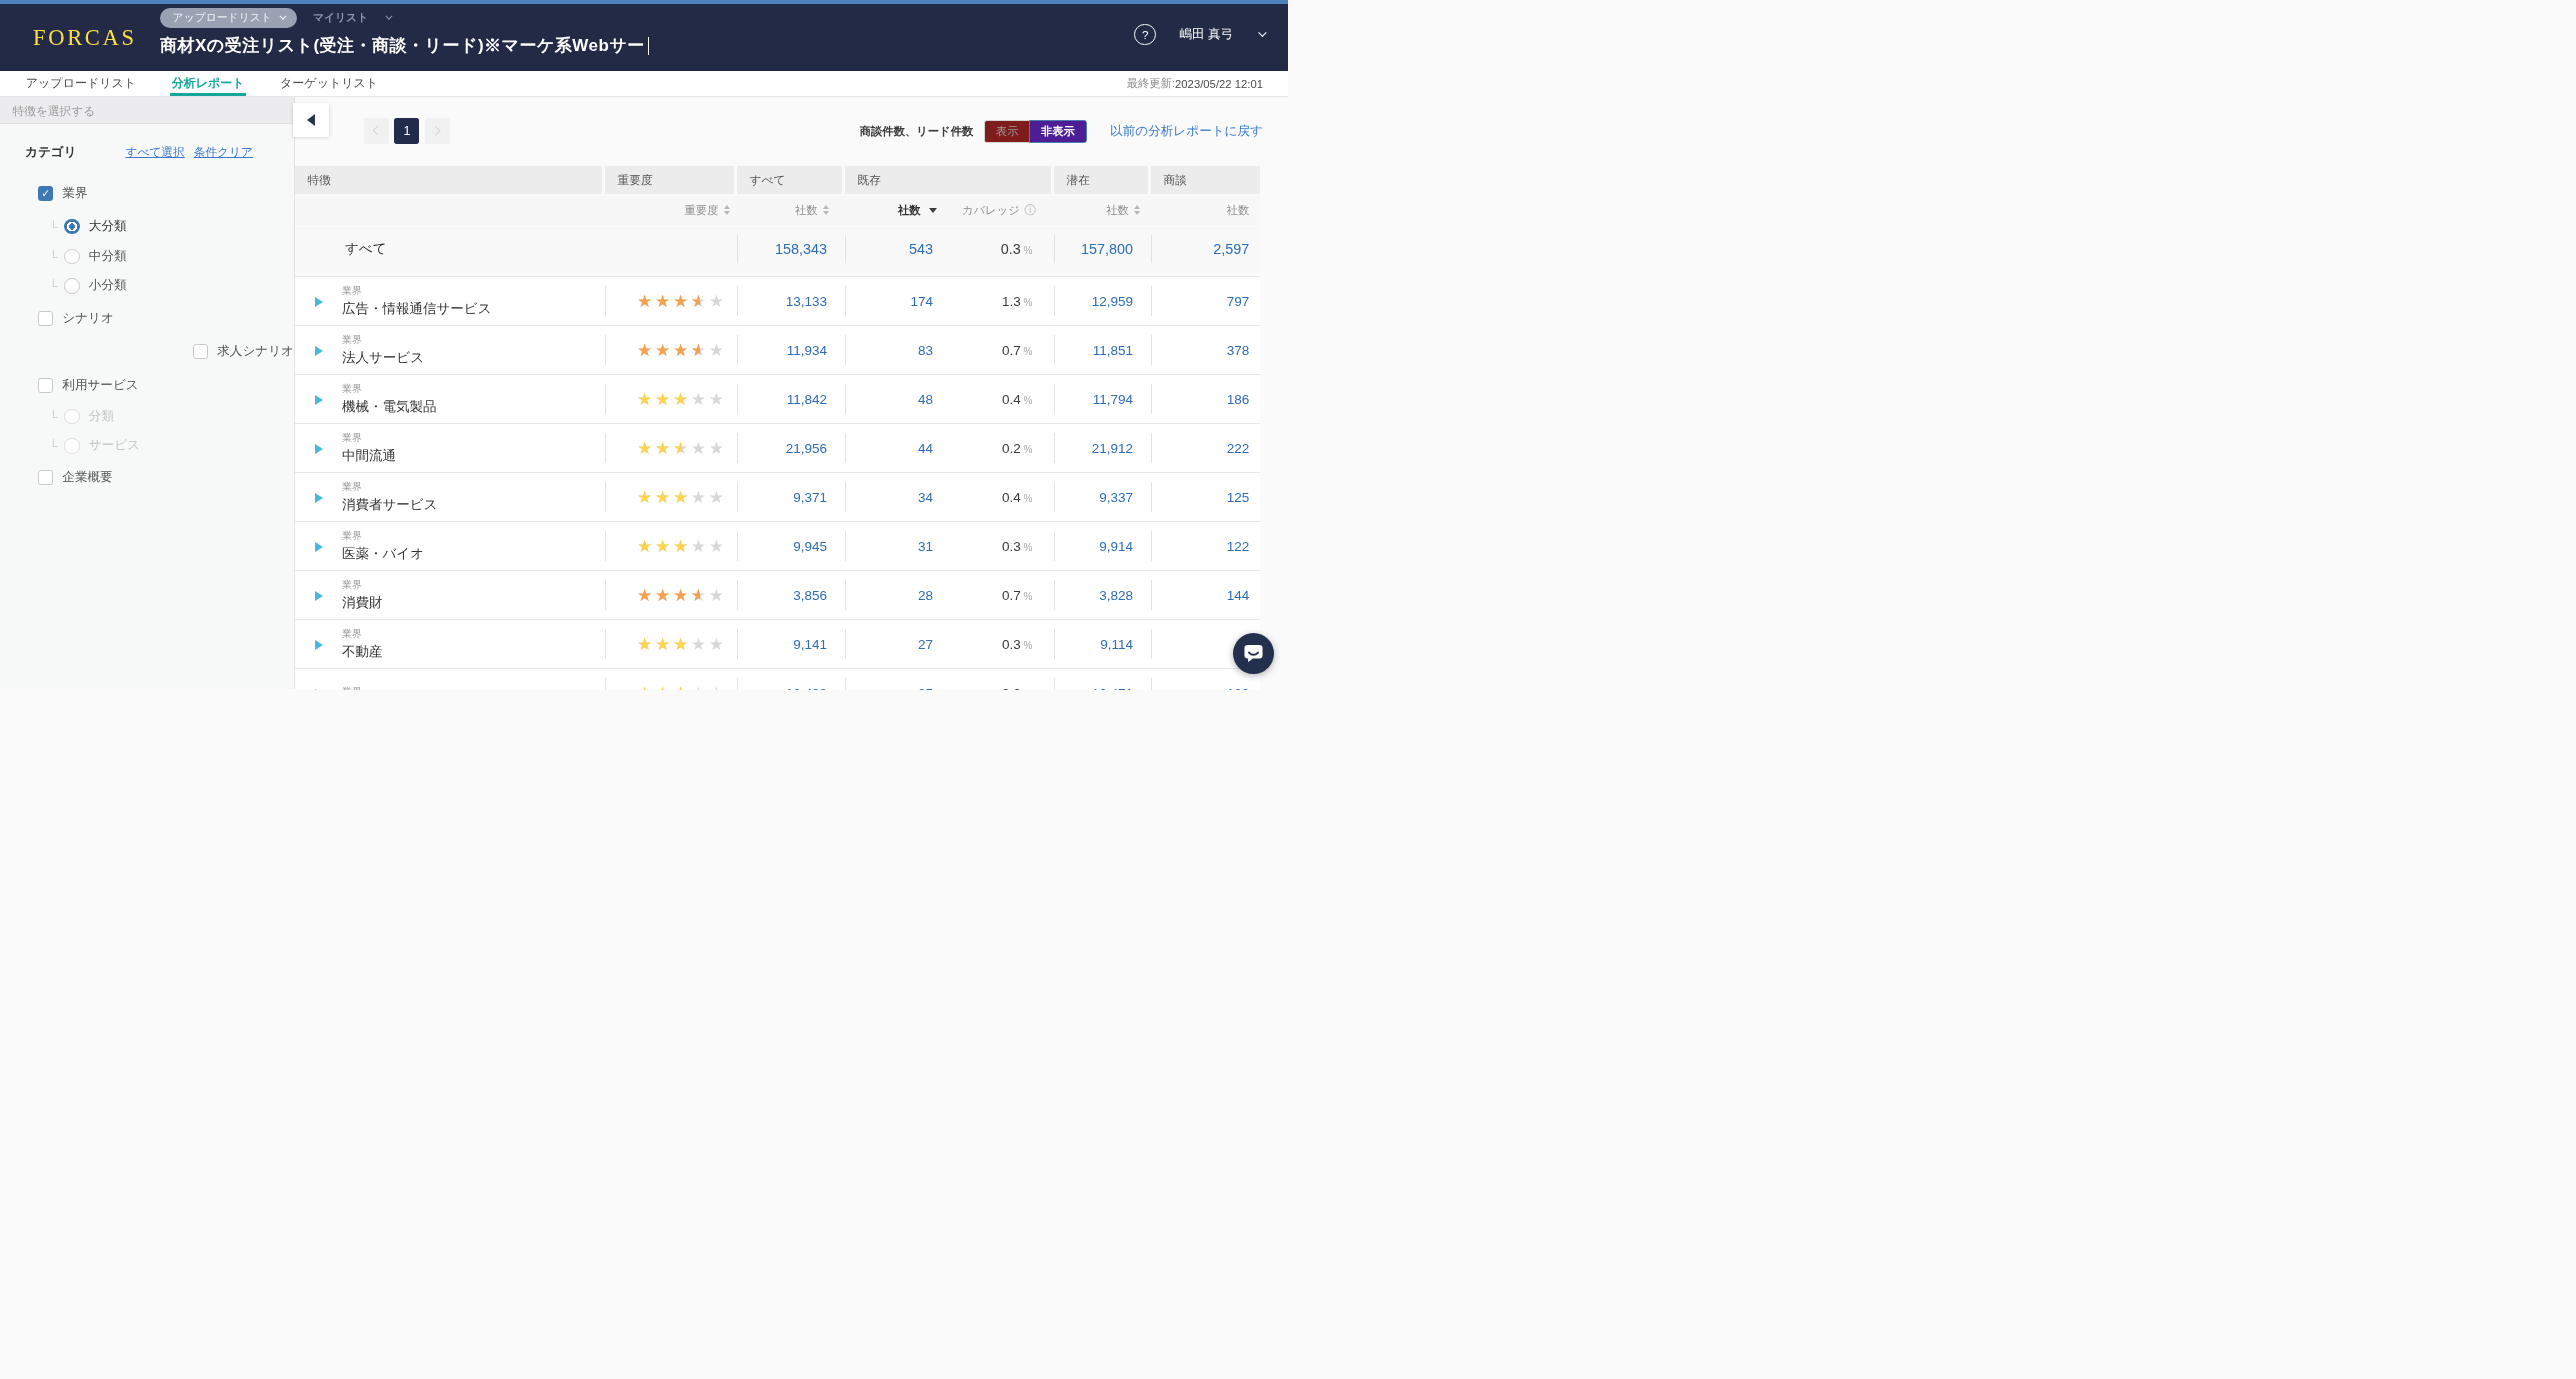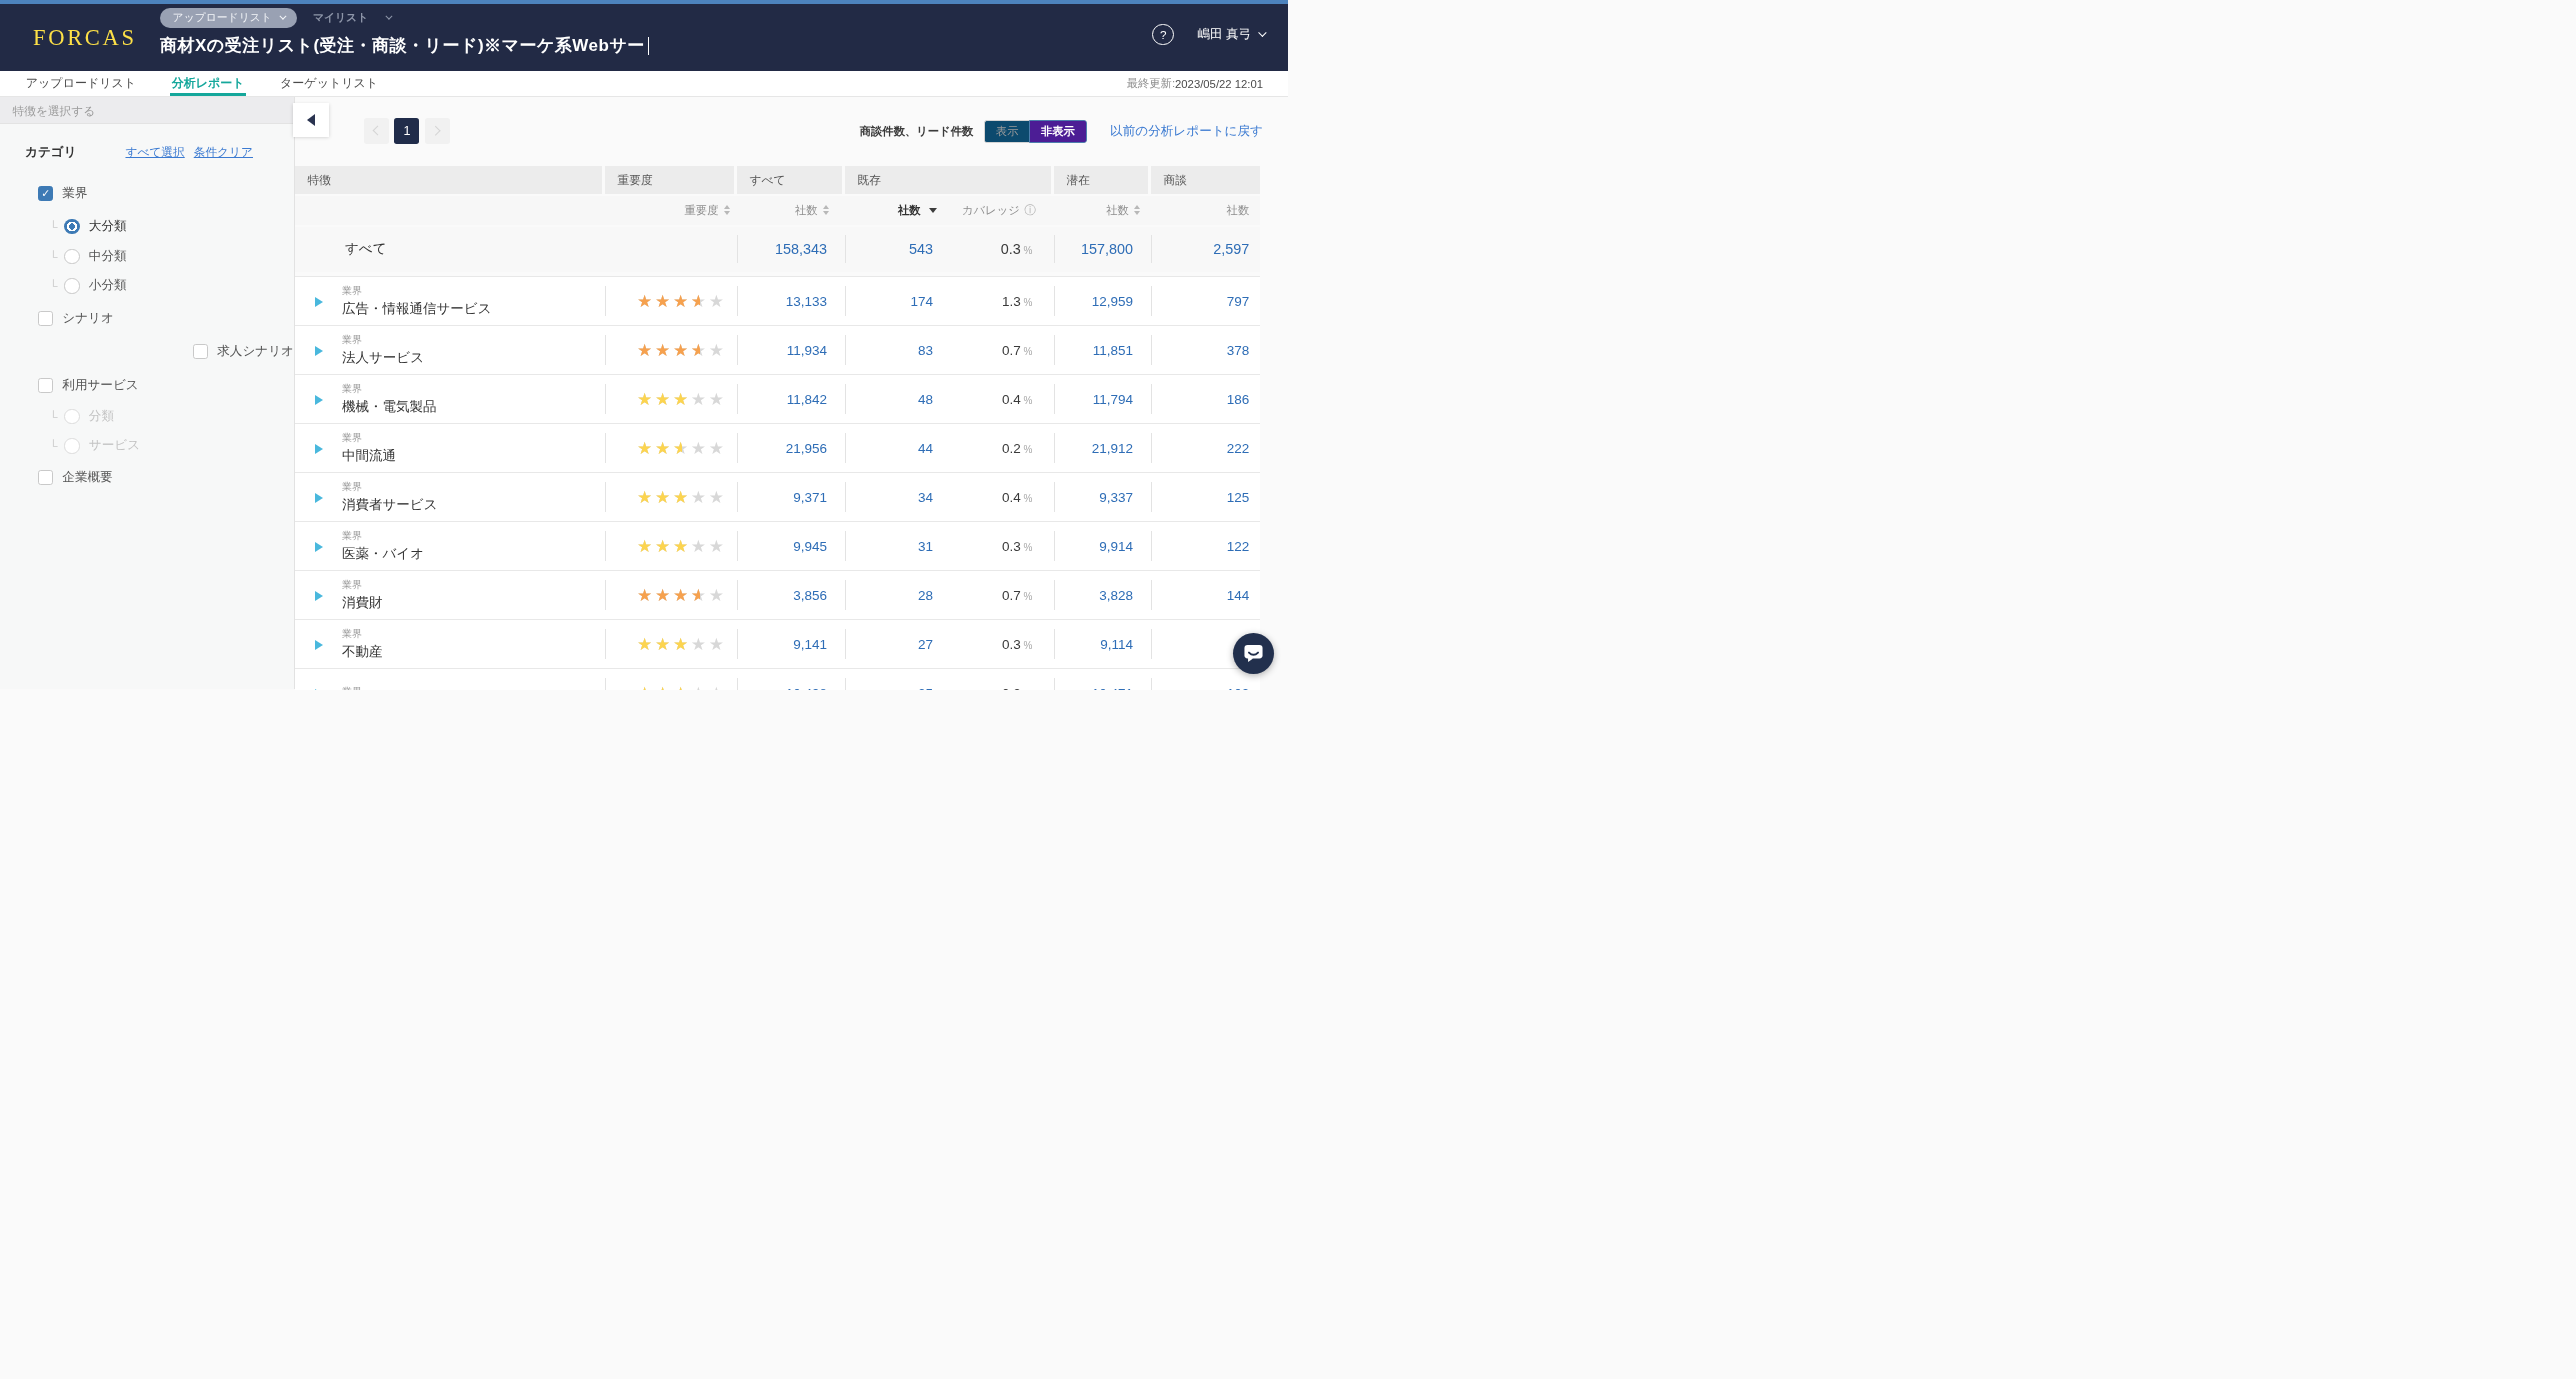--- a/index.html
+++ b/index.html
@@ -21,21 +21,21 @@
   .mylist { display:inline-flex; align-items:center; gap:17px; background:none; border:none;
     color:#8e96a9; font-size:10.8px; cursor:pointer;font-weight:bold; }
   .chev { display:inline-block; width:5.4px; height:5.4px; border-right:1.4px solid currentColor;
     border-bottom:1.4px solid currentColor; transform:rotate(45deg) translateY(-1.8px); }
   .title-row { display:flex; align-items:center; margin-top:5.4px; }
   .page-title { color:#fff; font-size:17px; font-weight:bold; letter-spacing:0.5px; }
   .text-cursor { display:inline-block; width:1.8px; height:18px; background:#fff; margin-left:2.7px; }
   .header-right { position:absolute; right:23.4px; top:20px; display:flex; align-items:center; gap:23.4px; }
   .help { width:21.6px; height:21.6px; border:1.4px solid #fff; border-radius:50%; color:#fff;
     font-size:11.7px; display:flex; align-items:center; justify-content:center; cursor:pointer; }
-  .user { display:inline-flex; align-items:center; gap:7px; background:none; border:none;
+  .user { display:inline-flex; align-items:center; gap:25px; background:none; border:none;
     color:#fff; font-size:12.6px; cursor:pointer; }
   .user .chev { width:6.3px; height:6.3px; }
 
   
   .tab-bar { position:relative; height:26px; background:#fff; border-bottom:0.9px solid #e6e6e6;
     display:flex; align-items:stretch; padding-left:24px; }
   .tab { position:relative; display:flex; align-items:center; padding:0 1.8px; margin-right:32px;
     font-size:12px; color:#4a4a4a; cursor:pointer; }
   .tab.active { color:#15a79b; font-weight:bold; }
   .tab.active::after { content:""; position:absolute; left:0; right:0; bottom:0; height:2.7px; background:#15a79b; }
@@ -78,21 +78,21 @@
   .pg { width:25px; height:26px; border:none; border-radius:2.7px; background:#f1f1f1;
     display:flex; align-items:center; justify-content:center; cursor:pointer; }
   .pg .pchev { width:7.2px; height:7.2px; border-left:1.8px solid #d4d4d4; border-bottom:1.8px solid #d4d4d4; }
   .pg.prev .pchev { transform:rotate(45deg); margin-left:2.7px; }
   .pg.next .pchev { transform:rotate(-135deg); margin-right:2.7px; }
   .pg.current { background:#202c4a; color:#fff; font-size:12.6px; }
   .top-controls { position:absolute; top:22.5px; right:25px; display:flex; align-items:center; gap:23.4px; }
   .toggle-label { font-size:11.3px; color:#3a3a3a; font-weight:bold; }
   .toggle { display:flex; border-radius:2.7px; overflow:hidden; margin-left:-12.6px; }
   .tg { height:23.4px; padding:0 10.8px; font-size:11.3px; cursor:pointer; display:flex; align-items:center; }
-  .tg.off { background:#0c4a6e; color:#9a9a9a; border:0.9px solid #d4d4d4; border-right:none; border-radius:2.7px 0 0 2.7px;text-align:center; }
+  .tg.off { background:#7f1d1d; color:#9a9a9a; border:0.9px solid #d4d4d4; border-right:none; border-radius:2.7px 0 0 2.7px;text-align:center; }
   .tg.on { background:#4c1d95; color:#fff; border:0.9px solid #4d7fad; border-radius:0 2.7px 2.7px 0; font-weight:bold; }
   .back-link { color:#3b7ad1; font-size:12.6px; cursor:pointer; }
 
   
   .table { margin-top:69px; width:965px; }
   .cols, .head-cols { display:grid; }
   .cols { grid-template-columns:310px 132px 108px 106px 103px 97px 109px; }
   .head-cols { grid-template-columns:310px 132px 108px 209px 97px 109px; }
   .hcell { height:28px; line-height:28px; background:#ececec; color:#555; font-size:11.7px;
     padding-left:12.6px; margin-right:2.7px; }

